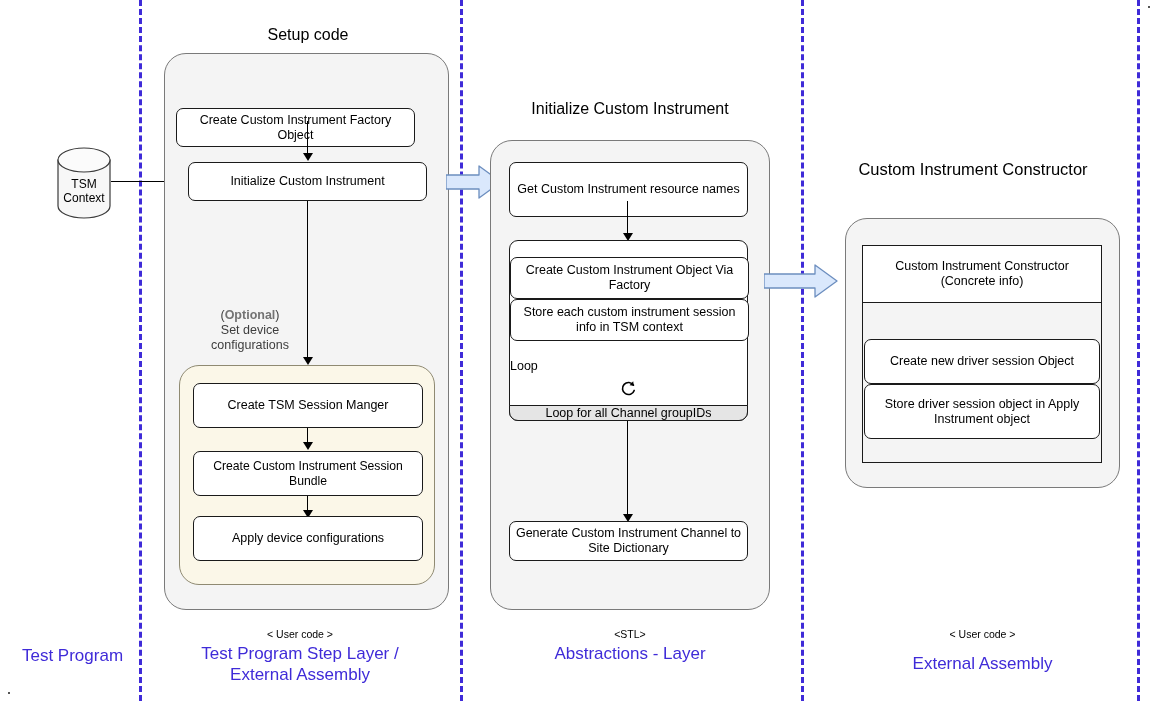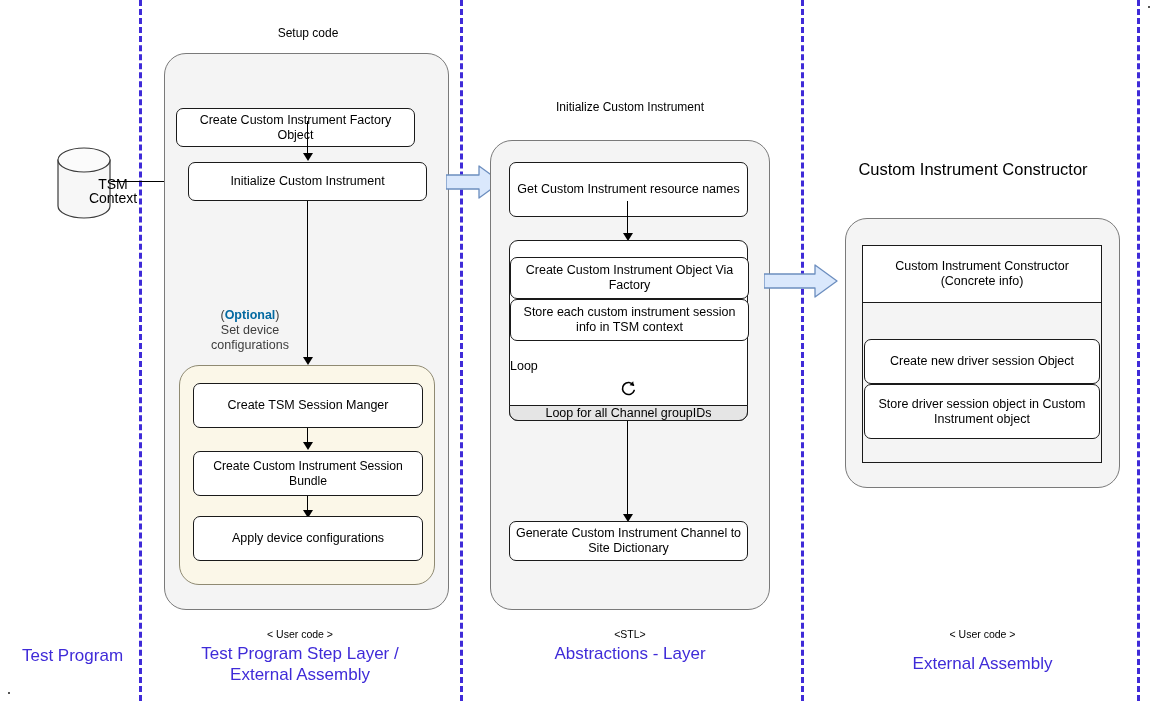--- a/index.html
+++ b/index.html
@@ -41,21 +41,21 @@
     display: block;
     color: #000000;
     font-size: 10.5px;
     line-height: 14px;
     margin-bottom: 2px;
   }
 
   
   .section-title {
     position: absolute;
-    font-size: 12px;
+    font-size: 16px;
     color: #000000;
     text-align: center;
     white-space: nowrap;
   }
 
   
   .panel {
     position: absolute;
     background: #f4f4f4;
     border: 1px solid #7a7a7a;
@@ -151,36 +151,35 @@
 
   
   .blue-arrow { position: absolute; }
 
   
   .cylinder { position: absolute; }
   .cyl-text {
     position: absolute;
     width: 100%;
     text-align: center;
-    font-size: 14px;
+    font-size: 12px;
     line-height: 14px;
     color: #000000;
     pointer-events: none;
-    padding-left: 29px;
   }
 
   
   .note {
     position: absolute;
     text-align: center;
     font-size: 12.5px;
     line-height: 15px;
     color: #3d3d3d;
   }
-  .note b { color: #0369a1; margin-top: 20px; }
+  .note b { color: #737373; margin-top: 20px; }
 
   .stray-dot {
     position: absolute;
     width: 2px; height: 2px;
     background: #555;
   }
 </style>
 </head>
 <body>
 
@@ -290,21 +289,21 @@
 
   <div class="pbox sq" style="left:862px; top:245px; width:240px; height:218px; background:transparent; display:block;"></div>
 
   <div class="pbox sq" style="left:862px; top:245px; width:240px; height:58px; flex-direction:column;">
     <span>Custom Instrument Constructor</span>
     <span>(Concrete info)</span>
   </div>
 
   <div class="pbox" style="left:864px; top:339px; width:236px; height:45px;">Create new driver session Object</div>
 
-  <div class="pbox" style="left:864px; top:384px; width:236px; height:55px;">Store driver session object in Custom Instrument object</div>
+  <div class="pbox" style="left:864px; top:384px; width:236px; height:55px;">Store driver session object in Apply Instrument object</div>
 
   <div class="lane-caption" style="left:10px; top:645px; width:125px;">
     <span>Test Program</span>
   </div>
 
   <div class="lane-caption" style="left:155px; top:627px; width:290px;">
     <span class="stereotype">&lt; User code &gt;</span>
     <span>Test Program Step Layer /</span><br>
     <span>External Assembly</span>
   </div>

